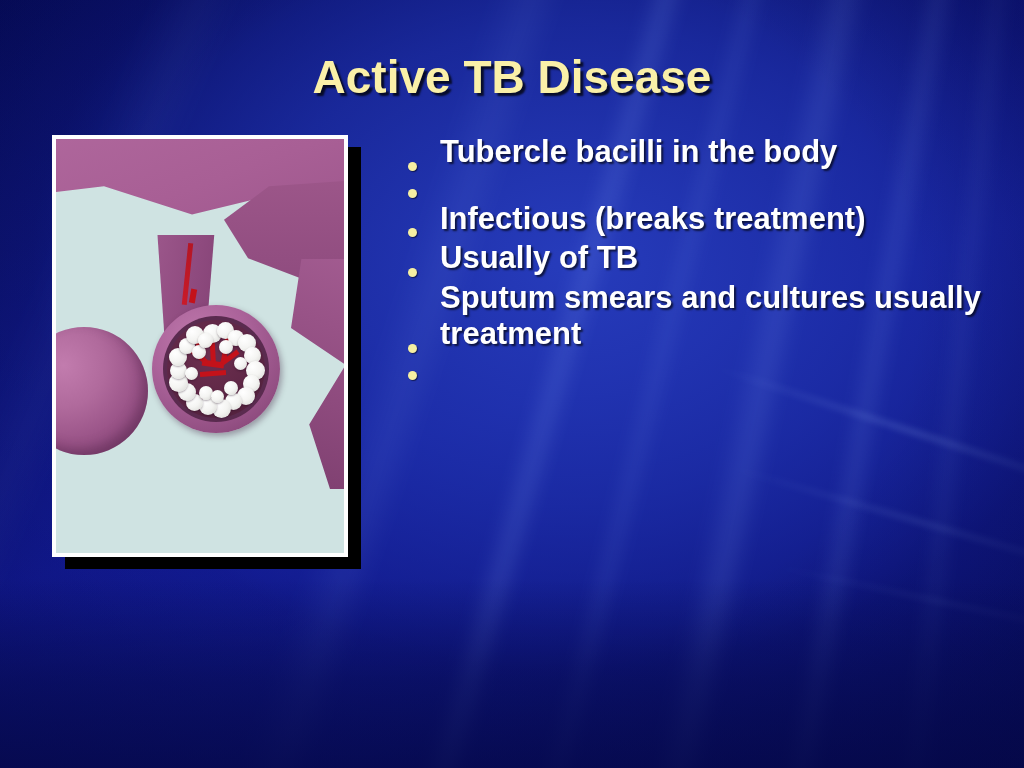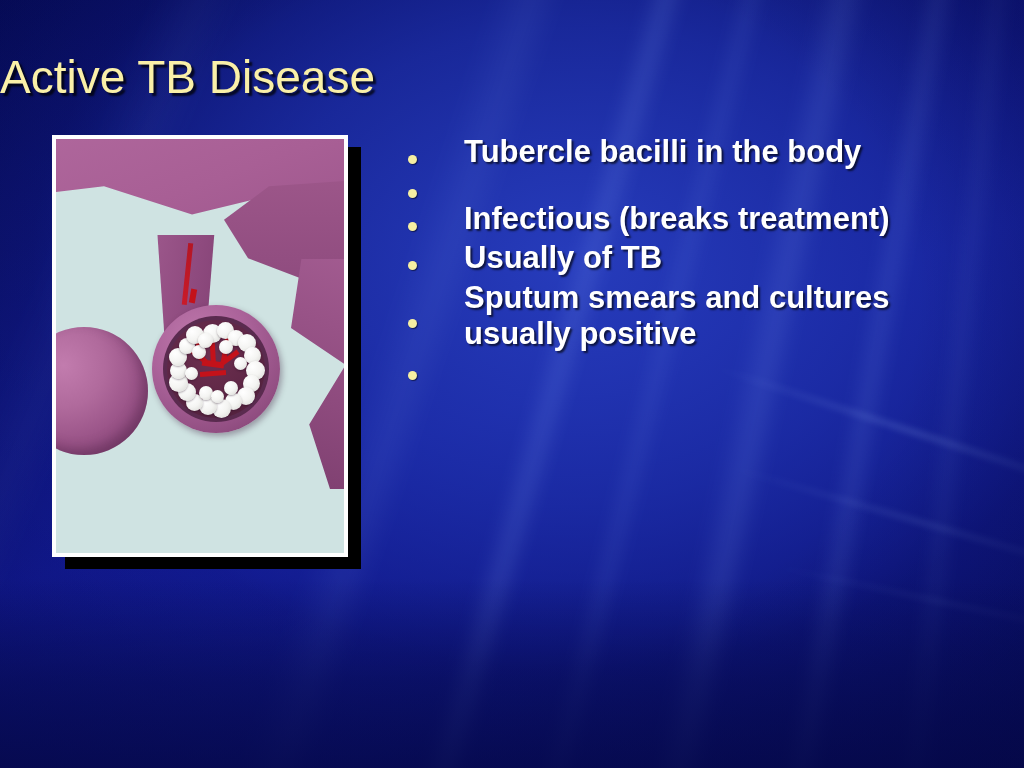--- a/index.html
+++ b/index.html
@@ -50,24 +50,24 @@
   }
   .bottomdark {
     position:absolute; left:0; right:0; bottom:0; height:190px; pointer-events:none;
     background: linear-gradient(180deg, rgba(5,8,70,0.0) 0%, rgba(6,10,78,0.55) 55%, rgba(5,8,72,0.75) 100%);
   }
 
   
   #title {
     position: absolute;
     left: 0; right: 0; top: 50px;
-    text-align: left;
+    text-align: center;
     color: #FAF0A8;
     font-size: 46px;
-    font-weight: normal;
+    font-weight: bold;
     letter-spacing: 0px;
     text-shadow: 3px 3px 2px rgba(0,0,0,0.75);
     white-space: nowrap;
   }
 
   
   #figure {
     position: absolute;
     left: 52px; top: 135px;
     width: 296px; height: 422px;
@@ -179,23 +179,22 @@
   }
 
   
   #bullets {
     position: absolute;
     left: 408px; top: 134px;
     width: 586px;
   }
   .bullet-row {
     display: flex;
-    align-items: center;
+    align-items: flex-end;
     margin-bottom: 3px;
-    gap: 24px;
   }
   .bullet-dot {
     flex: 0 0 auto;
     width: 9px; height: 9px;
     border-radius: 50%;
     background: #F6EFA2;
     margin-top: 15px;
     margin-right: 23px;
     box-shadow: 1px 1px 1px rgba(0,0,0,0.5);
   }
@@ -297,20 +296,20 @@
       <div class="bullet-row">
         <span class="bullet-dot"></span>
         <span class="bullet-text">Infectious (breaks treatment)</span>
       </div>
       <div class="bullet-row">
         <span class="bullet-dot"></span>
         <span class="bullet-text">Usually of TB</span>
       </div>
       <div class="bullet-row">
         <span class="bullet-dot"></span>
-        <span class="bullet-text">Sputum smears and cultures usually positive</span>
+        <span class="bullet-text">Sputum smears and cultures usually treatment</span>
       </div>
       <div class="bullet-row">
         <span class="bullet-dot"></span>
       </div>
     </div>
 
 </div>
 
 </body></html>

